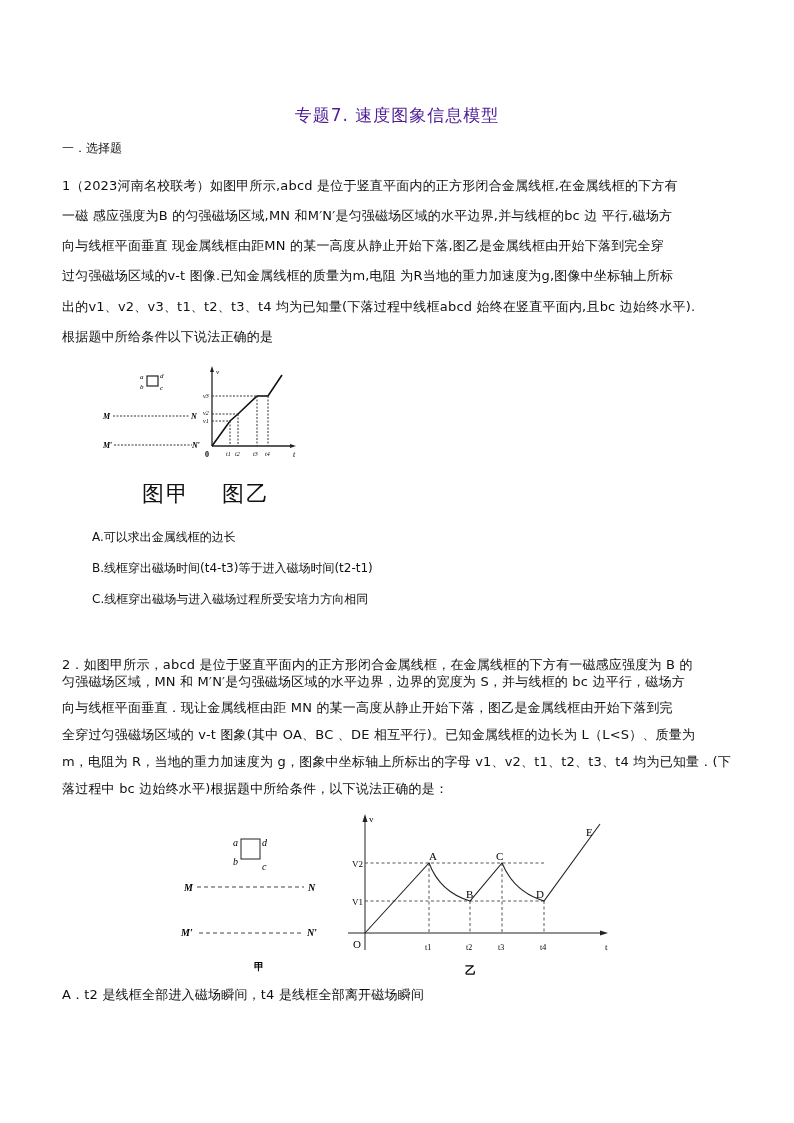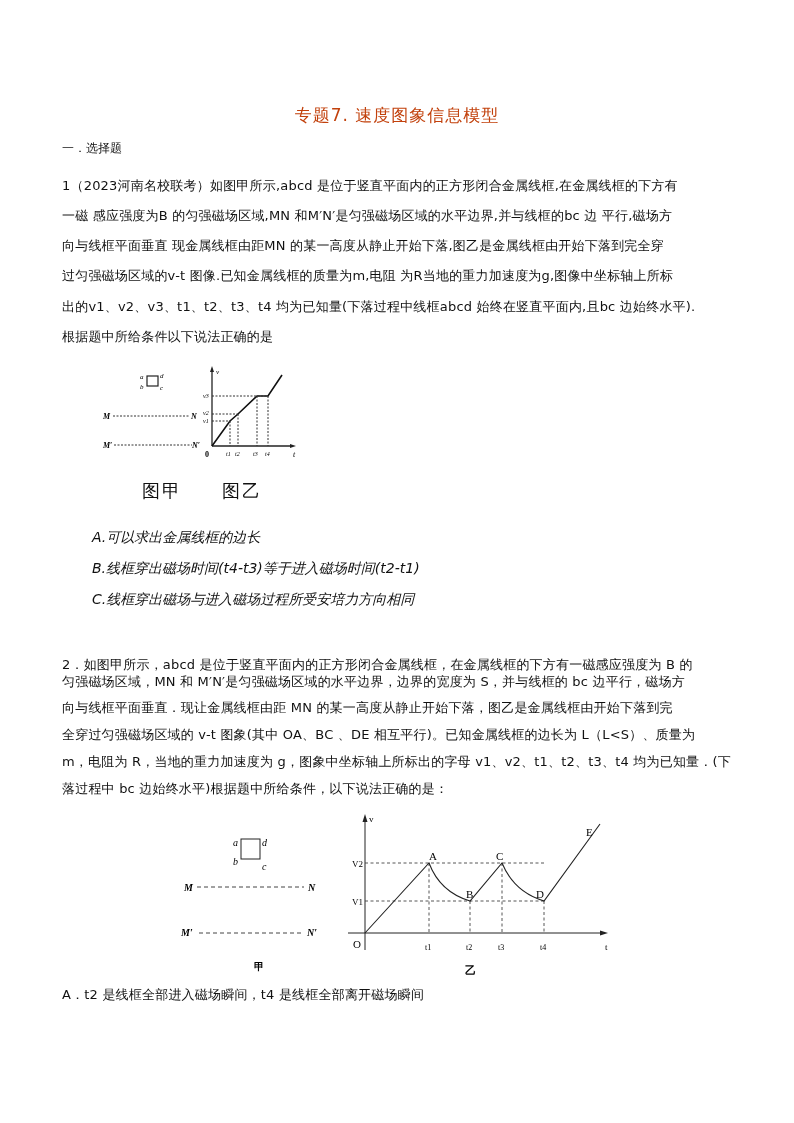--- a/index.html
+++ b/index.html
@@ -1,26 +1,26 @@
 <!DOCTYPE html>
 <html><head>
 <meta charset="utf-8">
 <style>
   html, body { margin: 0; padding: 0; background: #ffffff; }
   body { width: 794px; height: 1123px; position: relative; overflow: hidden;
          font-family: "DejaVu Sans", "Liberation Sans", sans-serif; color: #111; }
   .page { position: absolute; left: 0; top: 0; width: 794px; height: 1123px; }
   .title { position: absolute; left: 0; width: 794px; top: 104px; text-align: center;
-           font-size: 17px; letter-spacing: 1px; color: #c2410c; }
+           font-size: 17px; letter-spacing: 1px; color: #4c1d95; }
   .section { position: absolute; left: 62px; top: 140px; font-size: 12px; }
   .line { position: absolute; left: 62px; font-size: 13px; white-space: nowrap; letter-spacing: 0.2px; }
-  .opt { position: absolute; left: 92px; font-size: 14px; white-space: nowrap; font-style: italic; }
+  .opt { position: absolute; left: 92px; font-size: 12px; white-space: nowrap; }
   .fig { position: absolute; }
   svg text { font-family: "Liberation Serif", "DejaVu Serif", serif; }
-  .cap { position: absolute; font-size: 18px; letter-spacing: 2px; }
+  .cap { position: absolute; font-size: 22px; letter-spacing: 2px; }
 </style>
 </head>
 <body>
 
 <div class="page">
 
   <div class="title">专题7. 速度图象信息模型</div>
   <div class="section">一．选择题</div>
 
   <div class="line" style="top:177px">1（2023河南名校联考）如图甲所示,abcd 是位于竖直平面内的正方形闭合金属线框,在金属线框的下方有</div>

